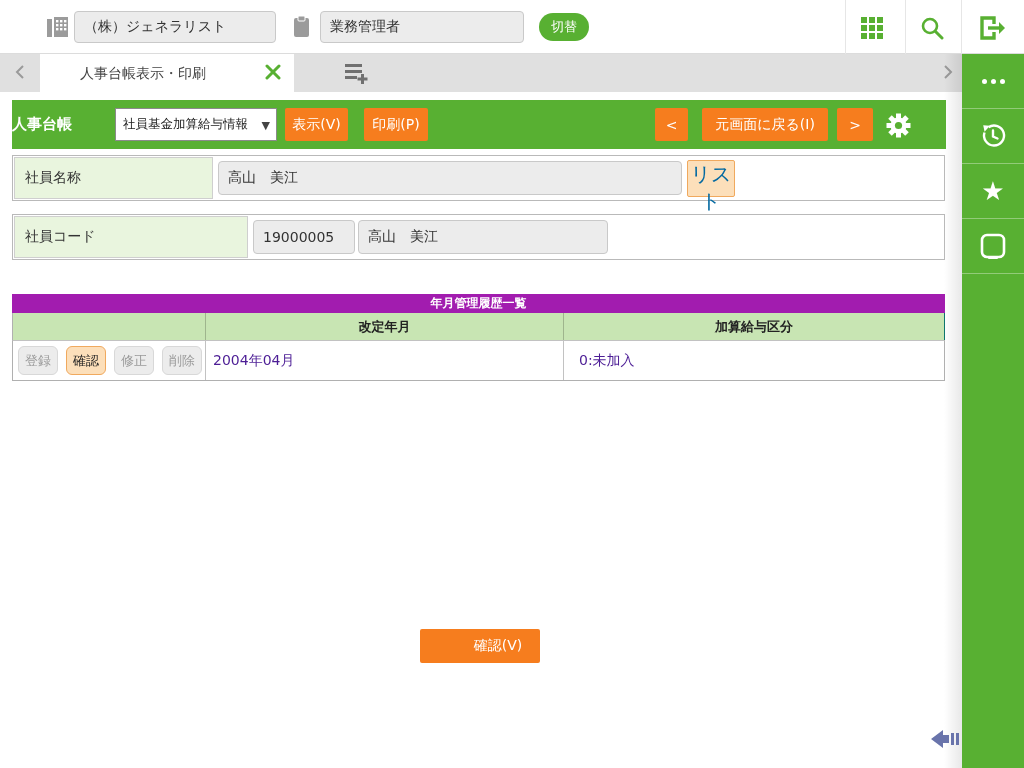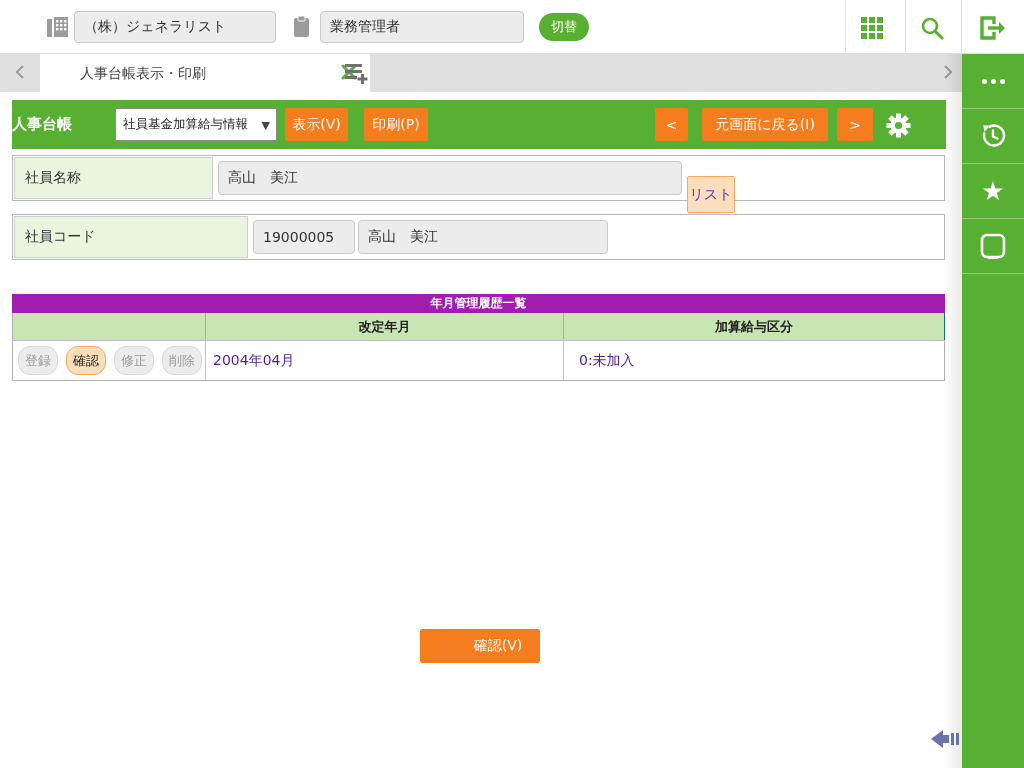--- a/index.html
+++ b/index.html
@@ -14,21 +14,21 @@
     font-size:14px; color:#333; padding:0 9px;
     font-family:"DejaVu Sans","Liberation Sans",sans-serif; }
   .pill-btn { background:#58b032; color:#fff; border:none; border-radius:14px;
     font-size:13px; cursor:pointer; }
   .vdiv { position:absolute; top:0; width:1px; height:54px; background:#e6e6e6; }
   .icon-btn { position:absolute; top:15px; width:26px; height:26px; cursor:pointer;
     display:flex; align-items:center; justify-content:center; background:none; border:none; }
 
   
   .tabbar { position:absolute; left:0; top:54px; width:962px; height:38px; background:#e0e0e0; }
-  .tab-active { position:absolute; left:40px; top:0; width:330px; height:38px; background:#fff;text-decoration:underline; }
+  .tab-active { position:absolute; left:40px; top:0; width:254px; height:38px; background:#fff;text-decoration:underline; }
   .tab-label { position:absolute; left:40px; top:0; line-height:38px; font-size:14px; color:#444; }
   .tab-close { position:absolute; right:12px; top:10px; width:18px; height:18px; cursor:pointer; background:none; border:none; }
   .chev { position:absolute; top:10px; width:18px; height:18px; cursor:pointer; background:none; border:none; }
 
   
   .toolbar { position:absolute; left:12px; top:100px; width:934px; height:49px; background:#58b032; }
   .tb-title { position:absolute; left:0; top:0; line-height:49px; color:#fff;
     font-weight:bold; font-size:15px; }
   .dropdown { position:absolute; left:103px; top:8px; width:162px; height:33px;
     background:#fff; border:1px solid #8a8a8a; cursor:pointer;
@@ -39,39 +39,39 @@
     font-size:14px; cursor:pointer; position:absolute; top:8px; height:33px;
     display:flex; align-items:center; justify-content:center;
     font-family:"DejaVu Sans","Liberation Sans",sans-serif; }
 
   
   .field-box { position:absolute; left:12px; width:933px; height:46px;
     background:#fff; border:1px solid #b9b9b9; }
   .label-cell { position:absolute; left:1px; top:1px; height:42px;
     background:#e9f5de; border:1px solid #cfcfcf; font-size:14px; color:#333;
     display:flex; align-items:center; padding-left:10px; }
-  .peach-btn { background:#fcdfba; border:1px solid #f0a95e; color:#6d28d9;
-    font-size:14px; cursor:pointer; border-radius:2px;
-    font-family:"DejaVu Sans","Liberation Sans",sans-serif;margin-top:16px; }
+  .peach-btn { background:#fcdfba; border:1px solid #f0a95e; color:#0369a1;
+    font-size:20px; cursor:pointer; border-radius:2px;
+    font-family:"DejaVu Sans","Liberation Sans",sans-serif; }
 
   
   .hist-table { position:absolute; left:12px; top:294px; width:933px; }
   .t-title { height:19px; background:#a21caf; color:#fff; font-weight:bold;
     font-size:12px; text-align:center; line-height:19px; }
   .t-head { display:flex; height:27px; background:#c8e5b3;
     border-left:1px solid #b0b0b0; border-right:1px solid #0f766e; }
   .t-head .hc { border-right:1px solid #9fb58d; font-size:13px; font-weight:bold;
     color:#222; display:flex; align-items:center; justify-content:center; }
   .t-head .hc:last-child { border-right:none; }
   .t-row { display:flex; height:41px; background:#fff; border:1px solid #b0b0b0; border-top:1px solid #c2c2c2; }
   .t-row .rc { border-right:1px solid #c2c2c2; display:flex; align-items:center; }
   .t-row .rc:last-child { border-right:none;margin-left:8px; }
   .cell-txt { font-size:14px; color:#4c1d95; padding-left:7px; }
   .row-btn { width:40px; height:29px; margin-left:8px; font-size:13px; cursor:pointer;
-    border-radius:12px; background:#ececec; border:1px solid #d8d8d8; color:#9a9a9a;
+    border-radius:6px; background:#ececec; border:1px solid #d8d8d8; color:#9a9a9a;
     font-family:"DejaVu Sans","Liberation Sans",sans-serif; }
   .row-btn.active { background:#fcdfba; border:1px solid #f0a95e; color:#222; }
 
   
   .confirm-btn { left:420px; top:629px; width:120px; height:34px;padding-left:36px; }
 
   
   .sidebar { position:absolute; left:962px; top:54px; width:62px; height:714px; background:#58b032; }
   .side-cell { width:62px; height:55px; display:flex; align-items:center; justify-content:center;
     border-bottom:1px solid rgba(255,255,255,0.35); cursor:pointer; background:none; border-left:none; border-right:none; border-top:none; }

